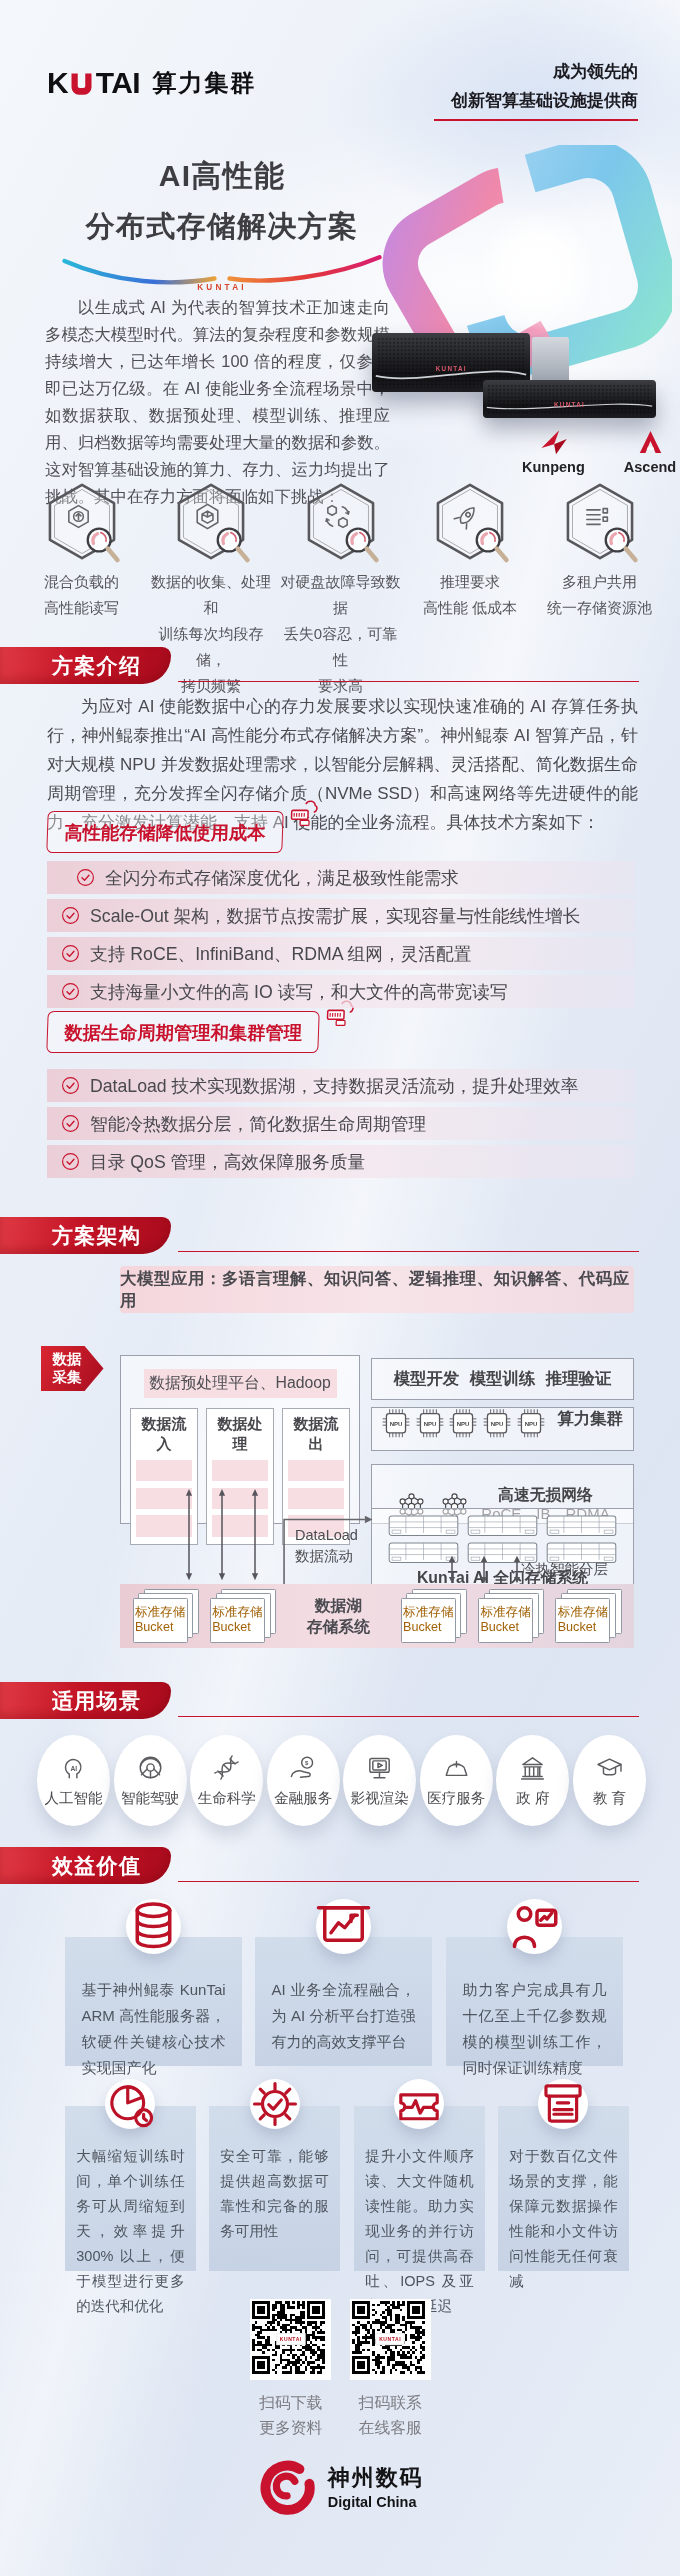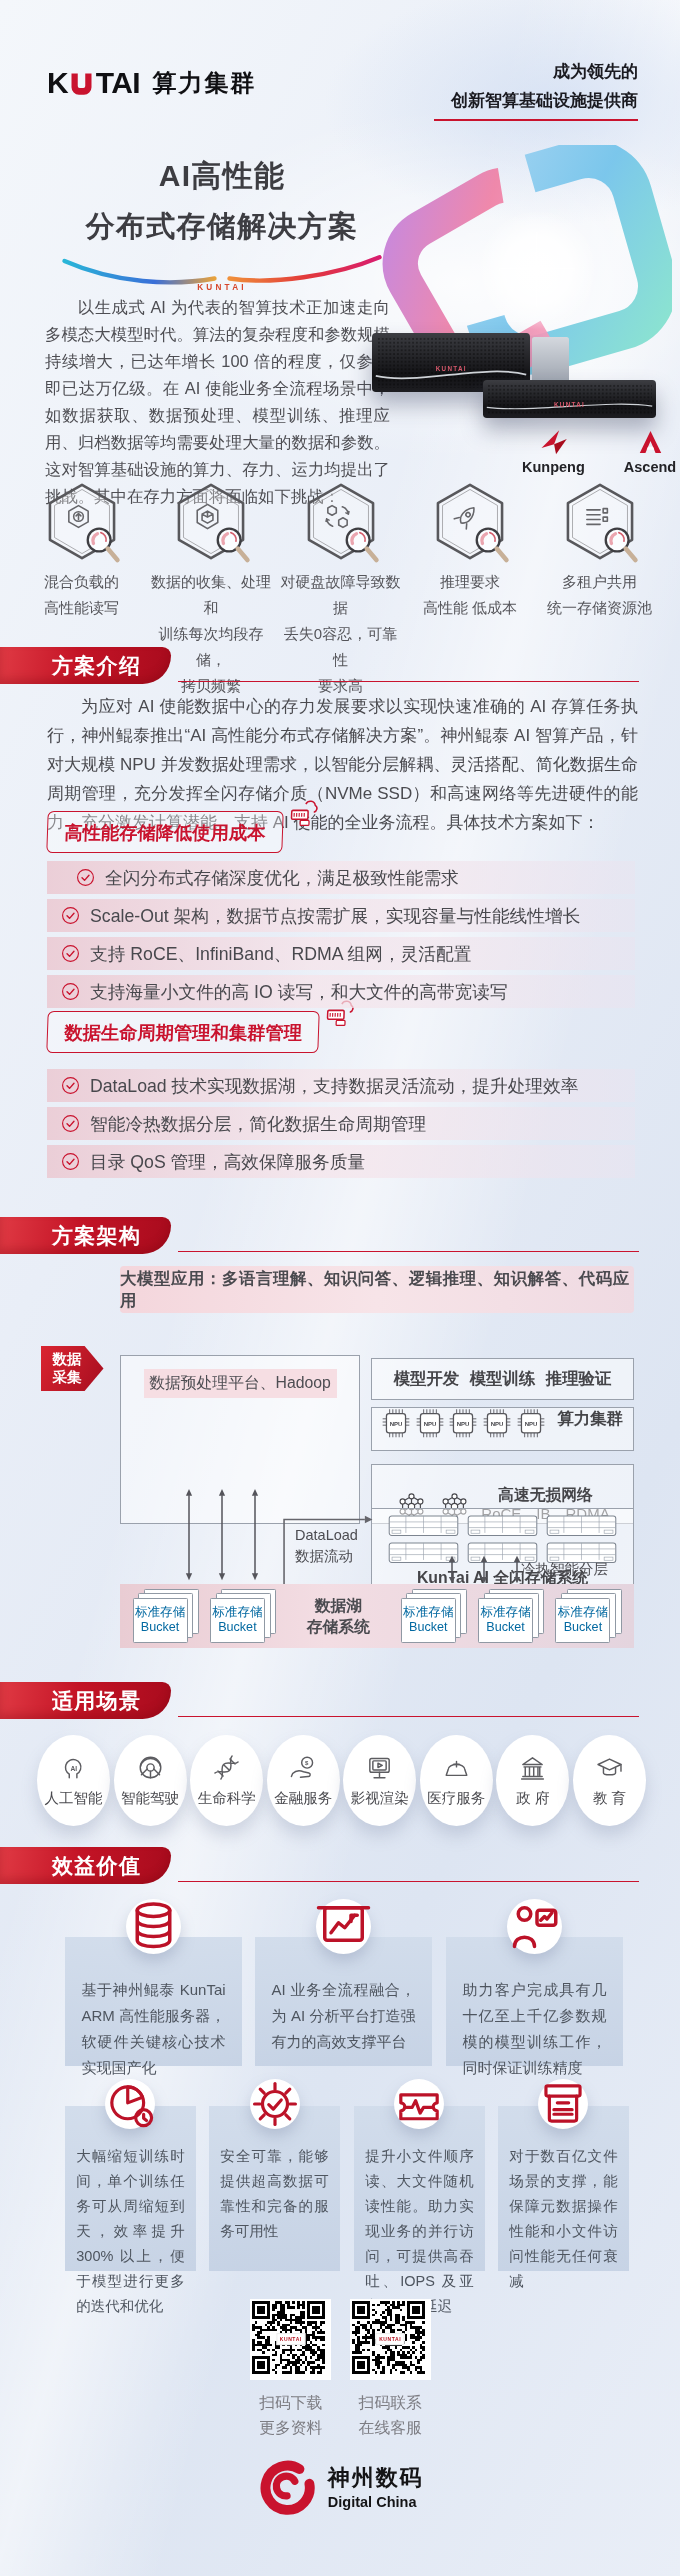--- a/index.html
+++ b/index.html
@@ -111,21 +111,21 @@
   .dataload-label{left:257px;top:260px;font-size:14.5px;line-height:21.4px;color:#4c4c51;}
   .tier-label{left:483px;top:295px;font-size:14.5px;color:#4c4c51;}
   .lake-band{left:82px;top:319px;width:514px;height:64px;display:flex;align-items:center;
     justify-content:space-between;padding:0 12.6px;box-sizing:border-box;
     background:linear-gradient(90deg,#e9ccd3,#f3dde3 40%,#e4d4de);}
   .lake-label{font-size:15.8px;line-height:21.4px;font-weight:600;color:#4a4a4f;text-align:center;}
   .bucket{position:relative;width:66px;height:54px;flex:none;}
   .bucket i{position:absolute;width:53px;height:43px;background:#fff;border:0.9px solid #9099a4;border-radius:1.3px;}
   .bucket .b3{left:11.3px;top:0;} .bucket .b2{left:5.7px;top:4.4px;}
   .bucket .b1{left:0;top:8.8px;display:flex;align-items:center;justify-content:center;font-style:normal;
-    font-size:12.6px;line-height:15.8px;text-align:center;color:#0369a1;}
+    font-size:12.6px;line-height:15.8px;color:#a16207;}
 
   
   .scenes{top:1735px;left:37px;right:35px;display:flex;justify-content:space-between;}
   .scene{width:73px;height:91px;background:#fff;border-radius:50%;display:flex;flex-direction:column;
     align-items:center;justify-content:center;gap:6.3px;box-shadow:0 10px 16.4px rgba(125,135,165,.28);}
   .scene-ico{width:29px;height:29px;}
   .scene-label{font-size:14.5px;color:#4a4a4f;}
 
   
   .b-card{position:absolute;background:linear-gradient(180deg,rgba(209,220,235,.95),rgba(195,208,227,.88));}
@@ -434,20 +434,58 @@
   <div class="abs ribbon" style="top:1217px;">方案架构</div>
   <div class="abs section-line" style="top:1251px;"></div>
 
   <div class="abs diagram">
     <div class="d app-band">大模型应用：多语言理解、知识问答、逻辑推理、知识解答、代码应用</div>
     <div class="d collect-arrow preline">数据
 采集</div>
 
     <div class="d panel left-panel">
       <div class="pp-box">数据预处理平台、Hadoop</div>
+      <div class="cols">
+
+          <div class="col">
+            <div class="col-h">数据流入</div>
+            <div>
+
+                <div class="cell"></div>
+
+                <div class="cell"></div>
+
+                <div class="cell"></div>
+              </div>
+          </div>
+
+          <div class="col">
+            <div class="col-h">数据处理</div>
+            <div>
+
+                <div class="cell"></div>
+
+                <div class="cell"></div>
+
+                <div class="cell"></div>
+              </div>
+          </div>
+
+          <div class="col">
+            <div class="col-h">数据流出</div>
+            <div>
+
+                <div class="cell"></div>
+
+                <div class="cell"></div>
+
+                <div class="cell"></div>
+              </div>
+          </div>
+        </div>
     </div>
 
     <div class="d panel rp p-model">
 
     <span>模型开发</span>
         <span>模型训练</span>
         <span>推理验证</span>
       </div>
 
     <div class="d panel rp p-npu">

